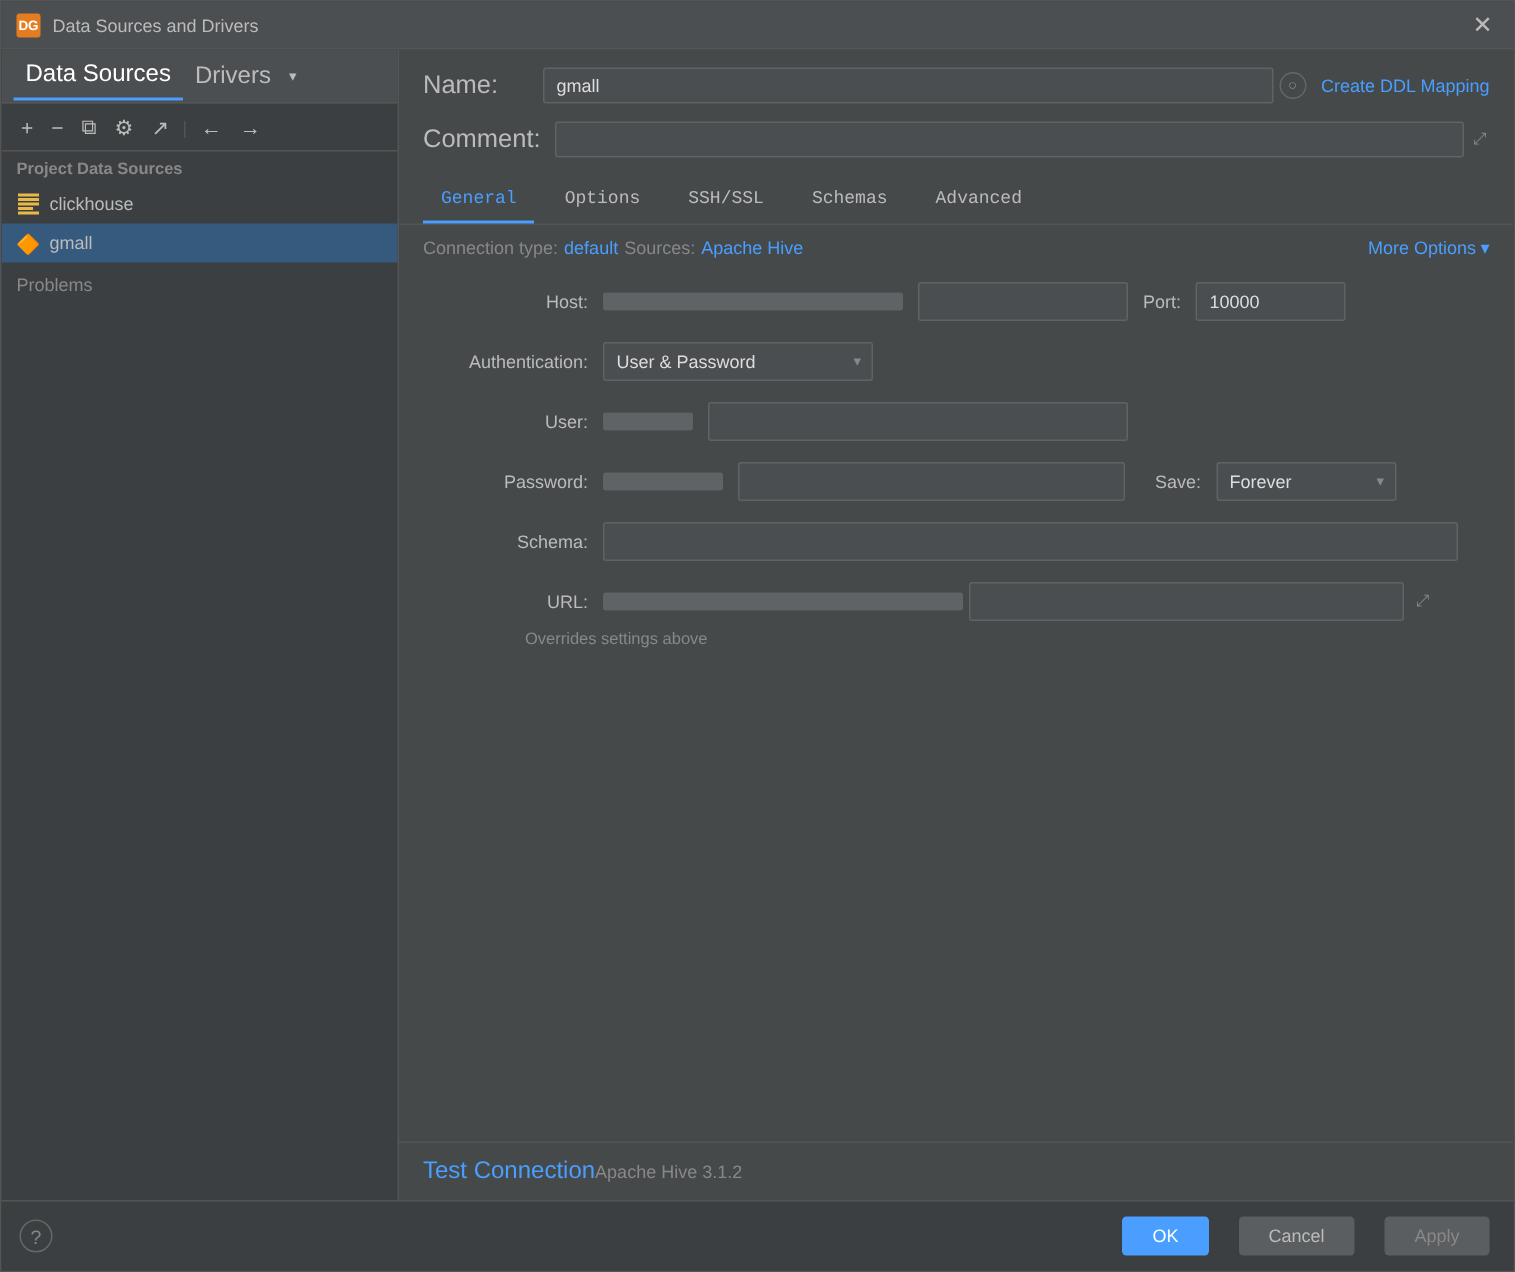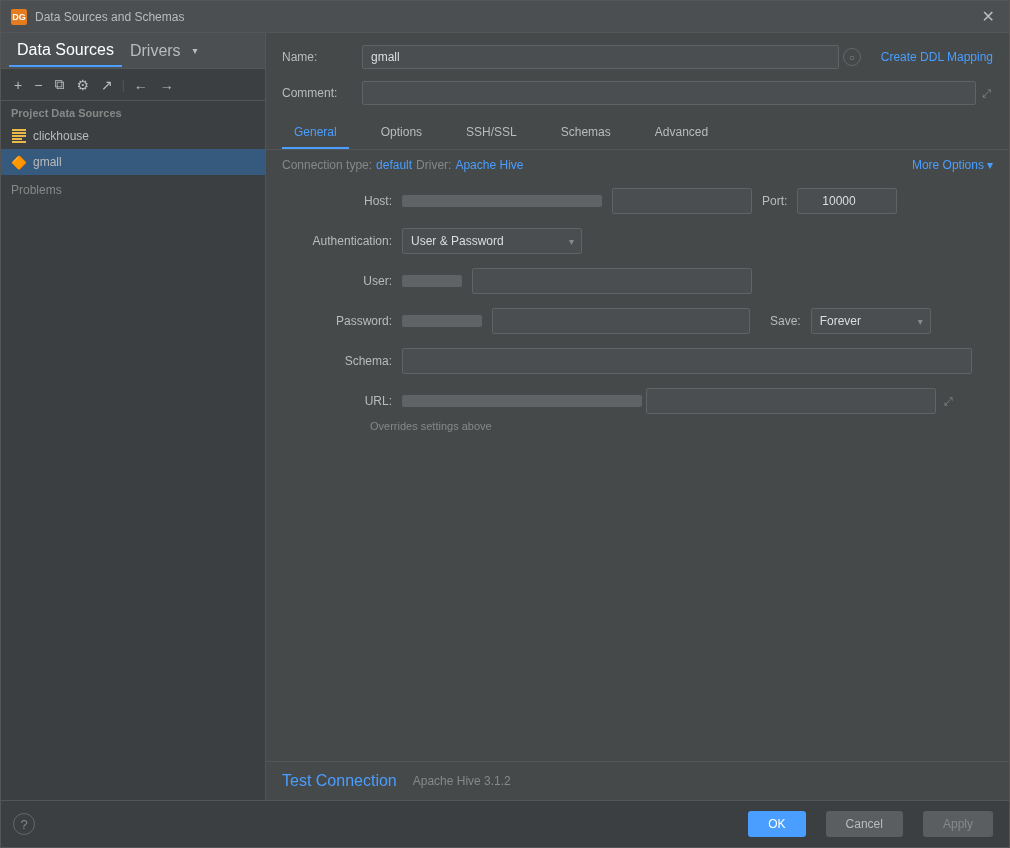--- a/index.html
+++ b/index.html
@@ -164,21 +164,21 @@
       overflow: hidden;
     }
     .name-row {
       display: flex;
       align-items: center;
       padding: 12px 16px 8px;
       gap: 10px;
     }
     .field-label {
       color: #bbb;
-      font-size: 12px;
+      font-size: 17px;
       min-width: 70px;
     }
     .name-input-wrap {
       flex: 1;
       display: flex;
       align-items: center;
     }
     .name-input {
       flex: 1;
       background: #4a4e51;
@@ -202,21 +202,21 @@
       justify-content: center;
       cursor: pointer;
       margin-left: 4px;
       flex-shrink: 0;
     }
     .create-ddl-link {
       color: #4a9eff;
       font-size: 12px;
       cursor: pointer;
       white-space: nowrap;
-      margin-left: 10px;
+      margin-left: 0;
     }
     .comment-row {
       display: flex;
       align-items: center;
       padding: 4px 16px 12px;
       gap: 10px;
     }
     .comment-input-wrap {
       flex: 1;
       display: flex;
@@ -238,21 +238,22 @@
       color: #888;
       font-size: 11px;
       cursor: pointer;
       margin-left: 4px;
       padding: 2px;
     }
     .tabs-bar {
       display: flex;
       border-bottom: 1px solid #555;
       padding: 0 16px;
-      gap: 20px;
+      gap: 8px;
+      font-family: Liberation Mono, monospace;
     }
     .tab-item {
       padding: 8px 12px;
       font-size: 12px;
       color: #bbb;
       cursor: pointer;
       border-bottom: 2px solid transparent;
     }
     .tab-item.active {
       color: #4a9eff;
@@ -293,21 +294,21 @@
       color: #bbb;
       font-size: 12px;
       min-width: 110px;
       text-align: right;
     }
     .form-input {
       background: #4a4e51;
       border: 1px solid #606366;
       color: #ddd;
       font-size: 12px;
-      padding: 5px 24px;
+      padding: 5px 8px;
       border-radius: 2px;
       outline: none;
     }
     .host-input {
       width: 340px;
     }
     .port-label {
       color: #bbb;
       font-size: 12px;
     }
@@ -375,42 +376,41 @@
       background: none;
       border: none;
       color: #888;
       font-size: 11px;
       cursor: pointer;
       padding: 2px 4px;
     }
     .overrides-text {
       color: #888;
       font-size: 11px;
-      margin-left: 88px;
+      margin-left: 68px;
       margin-top: -8px;
       margin-bottom: 10px;
     }
     .bottom-bar {
       border-top: 1px solid #555;
       padding: 10px 16px;
       display: flex;
       align-items: center;
       flex-shrink: 0;
     }
     .test-conn-btn {
       color: #4a9eff;
       font-size: 16px;
       cursor: pointer;
       background: none;
       border: none;
     }
     .driver-info {
       color: #888;
       font-size: 12px;
-      margin-left: 16px;
     }
     .dialog-footer {
       background: #3c3f41;
       border-top: 1px solid #555;
       padding: 10px 16px;
       display: flex;
       justify-content: flex-end;
       align-items: center;
       gap: 20px;
       flex-shrink: 0;
@@ -461,21 +461,21 @@
   </style>
 </head>
 <body>
 
 <div class="dialog">
 
   <div class="title-bar">
     <div class="title-bar-icon">
       <span>DG</span>
     </div>
-    <span class="title-bar-title">Data Sources and Schemas</span>
+    <span class="title-bar-title">Data Sources and Drivers</span>
     <span class="title-bar-close">✕</span>
   </div>
 
   <div class="main-content">
 
     <div class="sidebar">
 
       <div class="sidebar-tabs">
         <span class="sidebar-tab active">Data Sources</span>
         <span class="sidebar-tab">Drivers</span>
@@ -538,21 +538,21 @@
         <span class="tab-item active">General</span>
         <span class="tab-item">Options</span>
         <span class="tab-item">SSH/SSL</span>
         <span class="tab-item">Schemas</span>
         <span class="tab-item">Advanced</span>
       </div>
 
       <div class="connection-info-bar">
         <span>Connection type:</span>
         <span class="conn-link">default</span>
-        <span>Driver:</span>
+        <span>Sources:</span>
         <span class="conn-link">Apache Hive</span>
         <div class="more-options-btn">
           <span>More Options</span>
           <span>▾</span>
         </div>
       </div>
 
       <div class="form-section">
 
         <div class="form-row">

